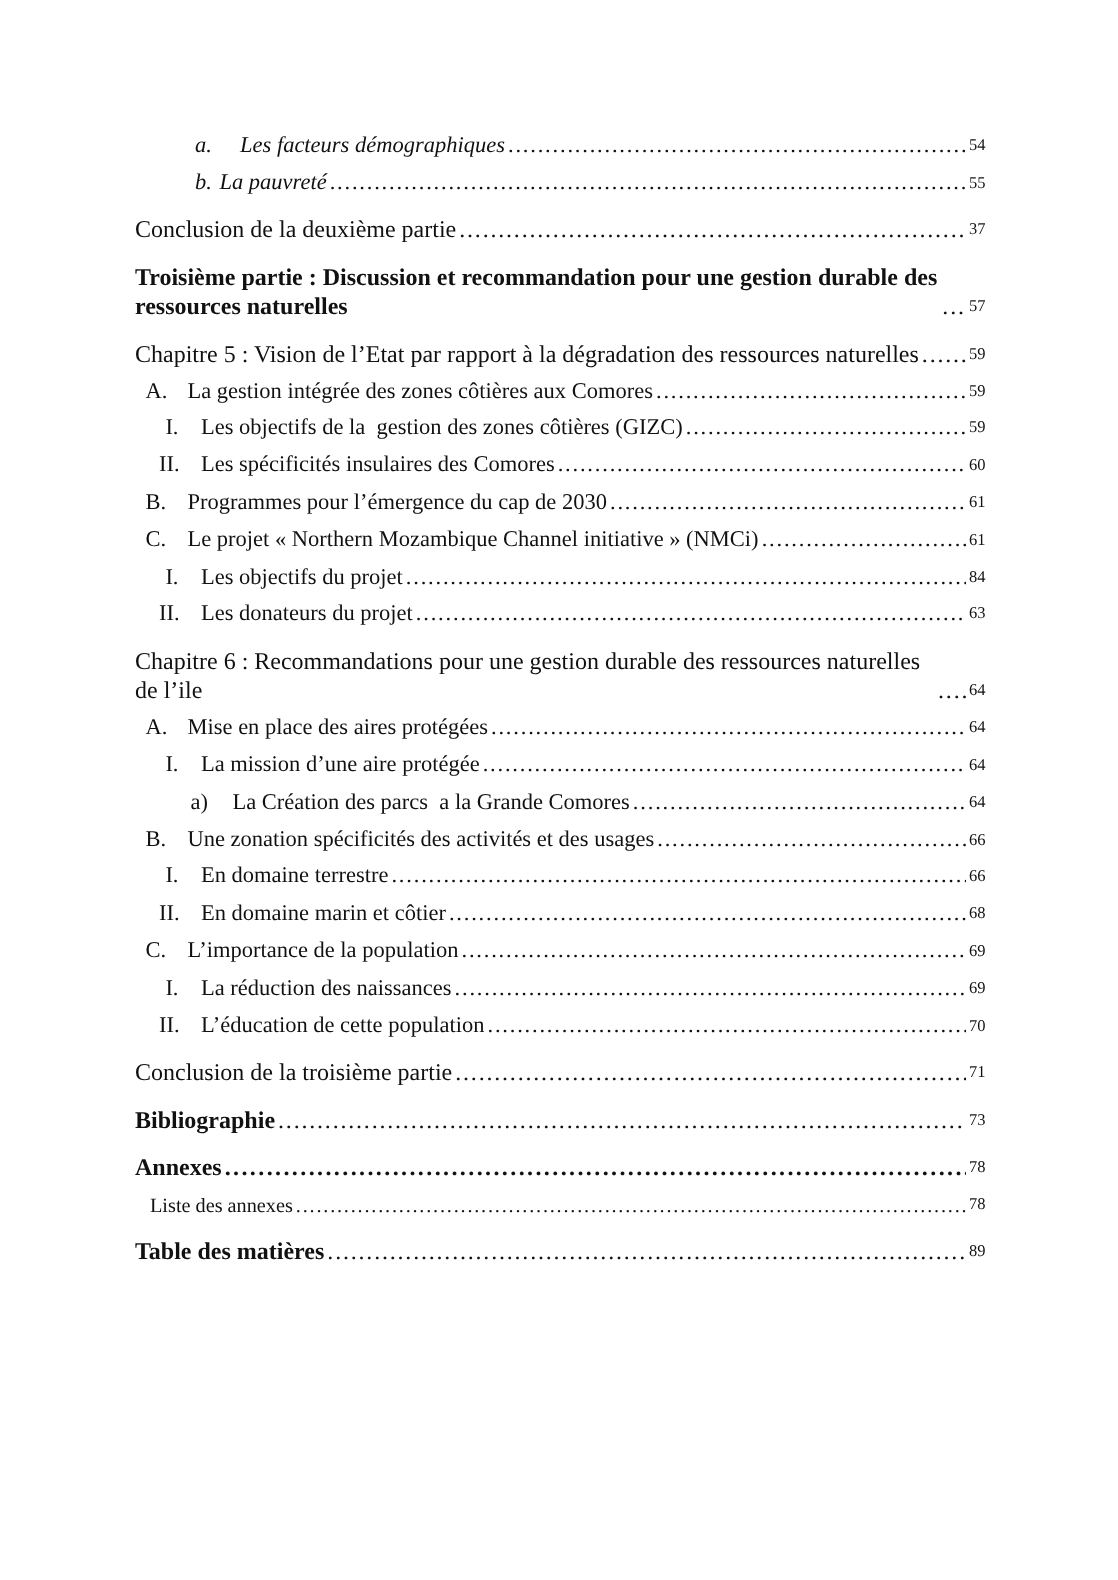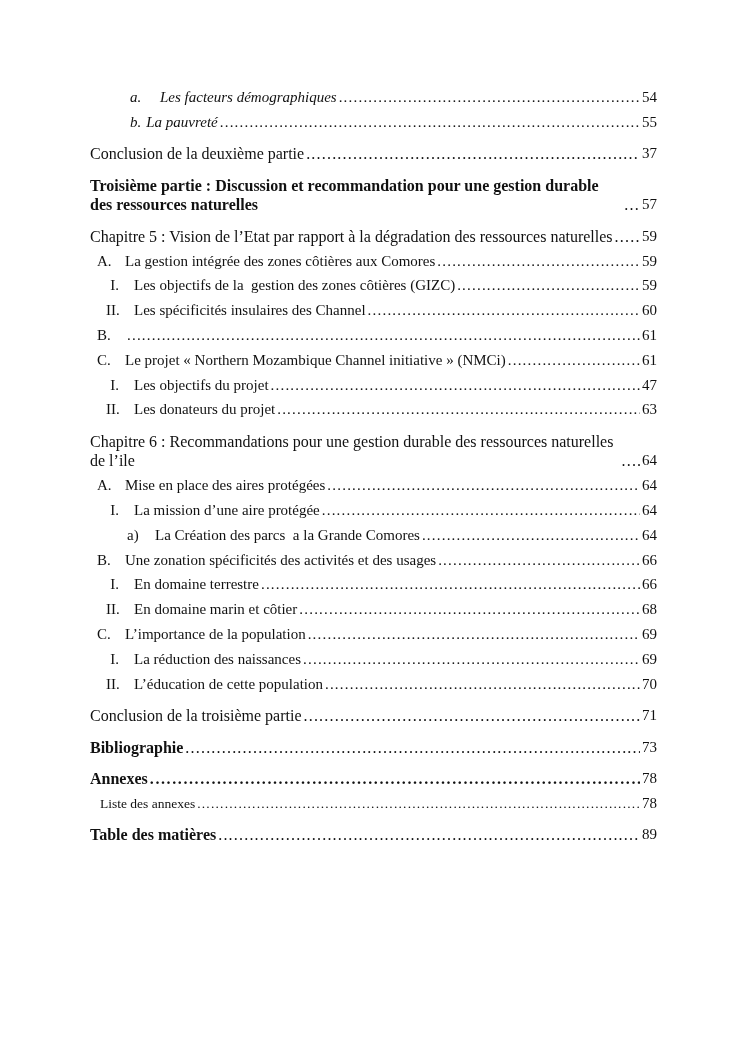--- a/index.html
+++ b/index.html
@@ -46,21 +46,21 @@
     font-weight: 400;
   }
   .dots::after {
     content: "..................................................................................................................................................................................................";
     letter-spacing: 1.2px;
   }
   .pg {
     flex: 0 0 auto;
     text-align: right;
     font-weight: 400;
-    font-size: 15px;
+    font-size: 11px;
   }
   
   .lvl0 { padding-left: 0; margin-top: 12px; }
   .lvl1 { padding-left: 7px;  font-size: 15px; }
   .lvl1 .marker { width: 28px; }
   .lvl2 { padding-left: 16px; font-size: 15px; }
   .lvl2 .marker { width: 28px; text-align: right; padding-right: 15px; }
   .lvl3 { padding-left: 37px; font-size: 15px; }
   .lvl3 .marker { width: 28px; }
   .lvl4 { padding-left: 40px; font-size: 15px; }
@@ -111,40 +111,41 @@
         <span class="pg">59</span>
       </div>
       <div class="row lvl2">
         <span class="marker">I.</span>
         <span class="txt">Les objectifs de la  gestion des zones côtières (GIZC)</span>
         <span class="dots"></span>
         <span class="pg">59</span>
       </div>
       <div class="row lvl2">
         <span class="marker">II.</span>
-        <span class="txt">Les spécificités insulaires des Channel</span>
+        <span class="txt">Les spécificités insulaires des Comores</span>
         <span class="dots"></span>
         <span class="pg">60</span>
       </div>
       <div class="row lvl1">
         <span class="marker">B.</span>
+        <span class="txt">Programmes pour l’émergence du cap de 2030</span>
         <span class="dots"></span>
         <span class="pg">61</span>
       </div>
       <div class="row lvl1">
         <span class="marker">C.</span>
         <span class="txt">Le projet « Northern Mozambique Channel initiative » (NMCi)</span>
         <span class="dots"></span>
         <span class="pg">61</span>
       </div>
       <div class="row lvl2">
         <span class="marker">I.</span>
         <span class="txt">Les objectifs du projet</span>
         <span class="dots"></span>
-        <span class="pg">47</span>
+        <span class="pg">84</span>
       </div>
       <div class="row lvl2">
         <span class="marker">II.</span>
         <span class="txt">Les donateurs du projet</span>
         <span class="dots"></span>
         <span class="pg">63</span>
       </div>
       <div class="row lvl0">
         <span class="txt">Chapitre 6 : Recommandations pour une gestion durable des ressources naturelles de l’ile</span>
         <span class="dots"></span>

